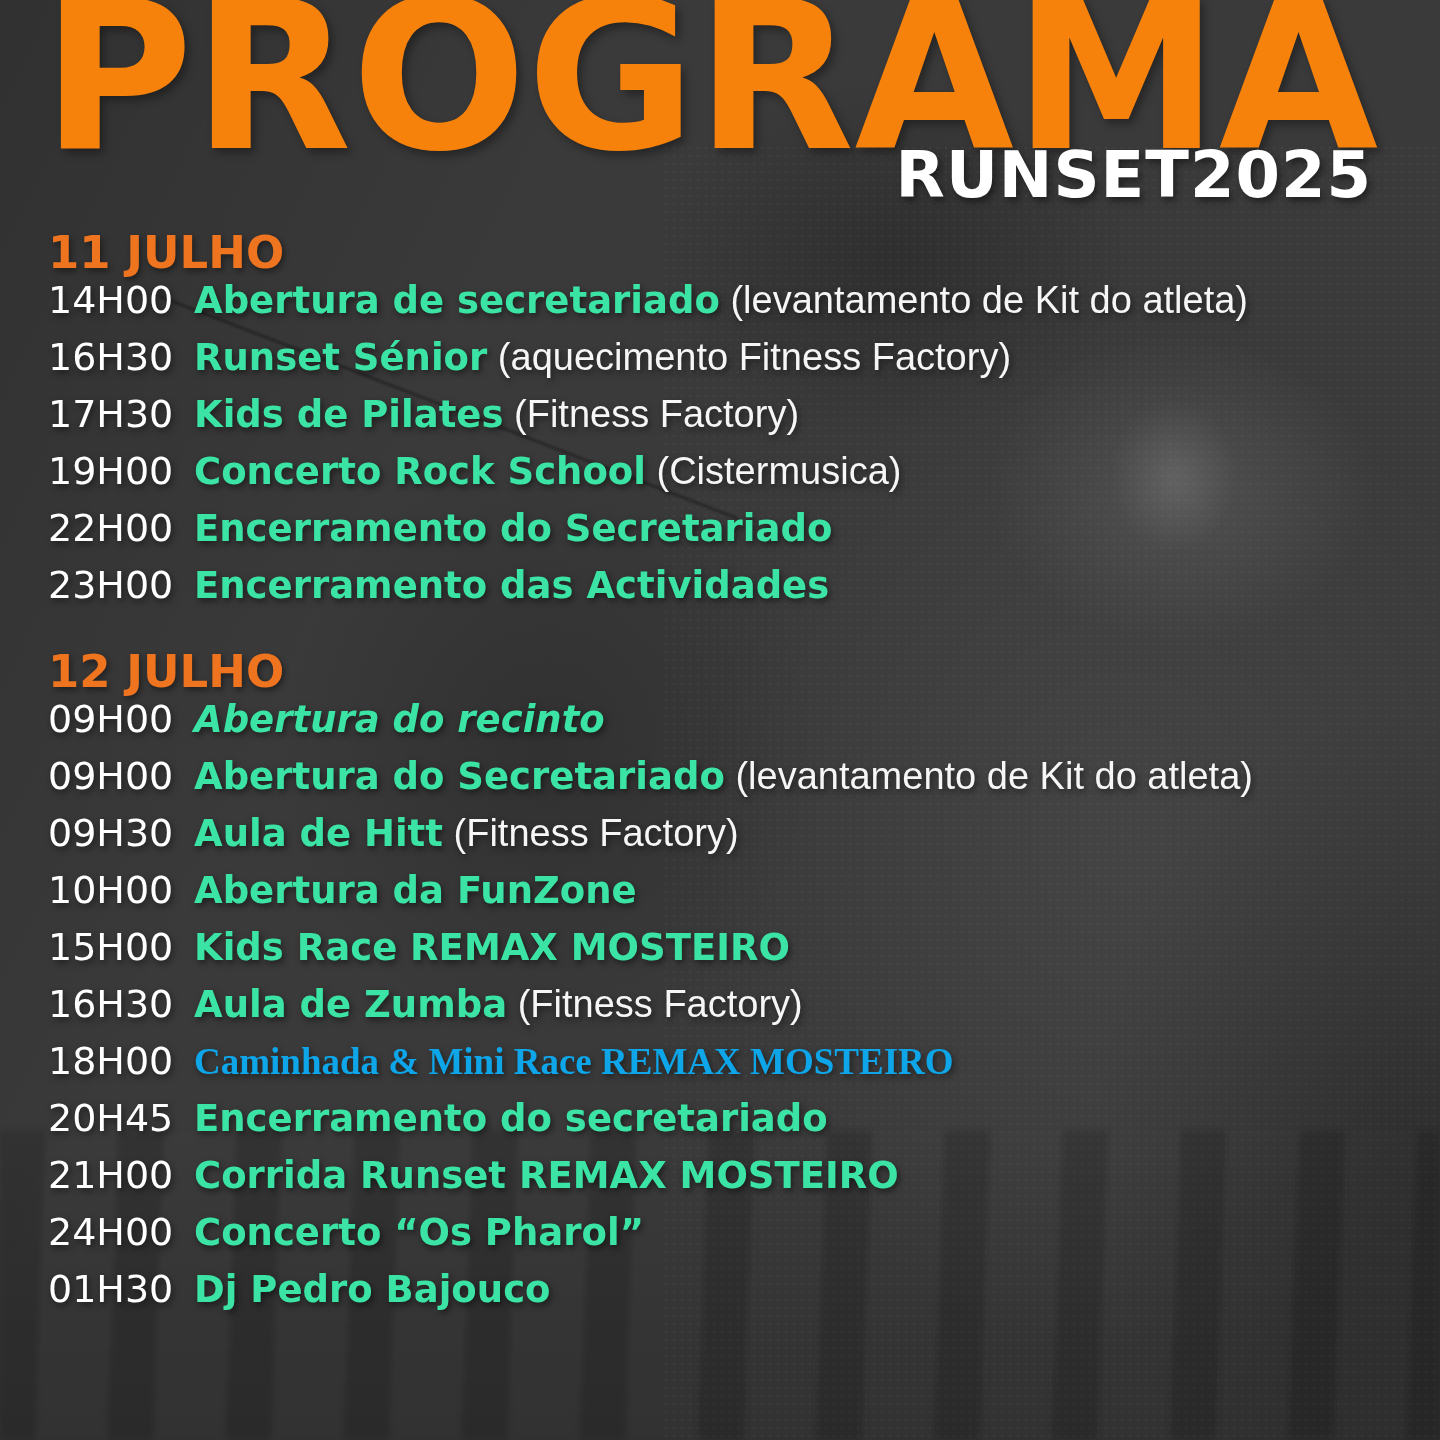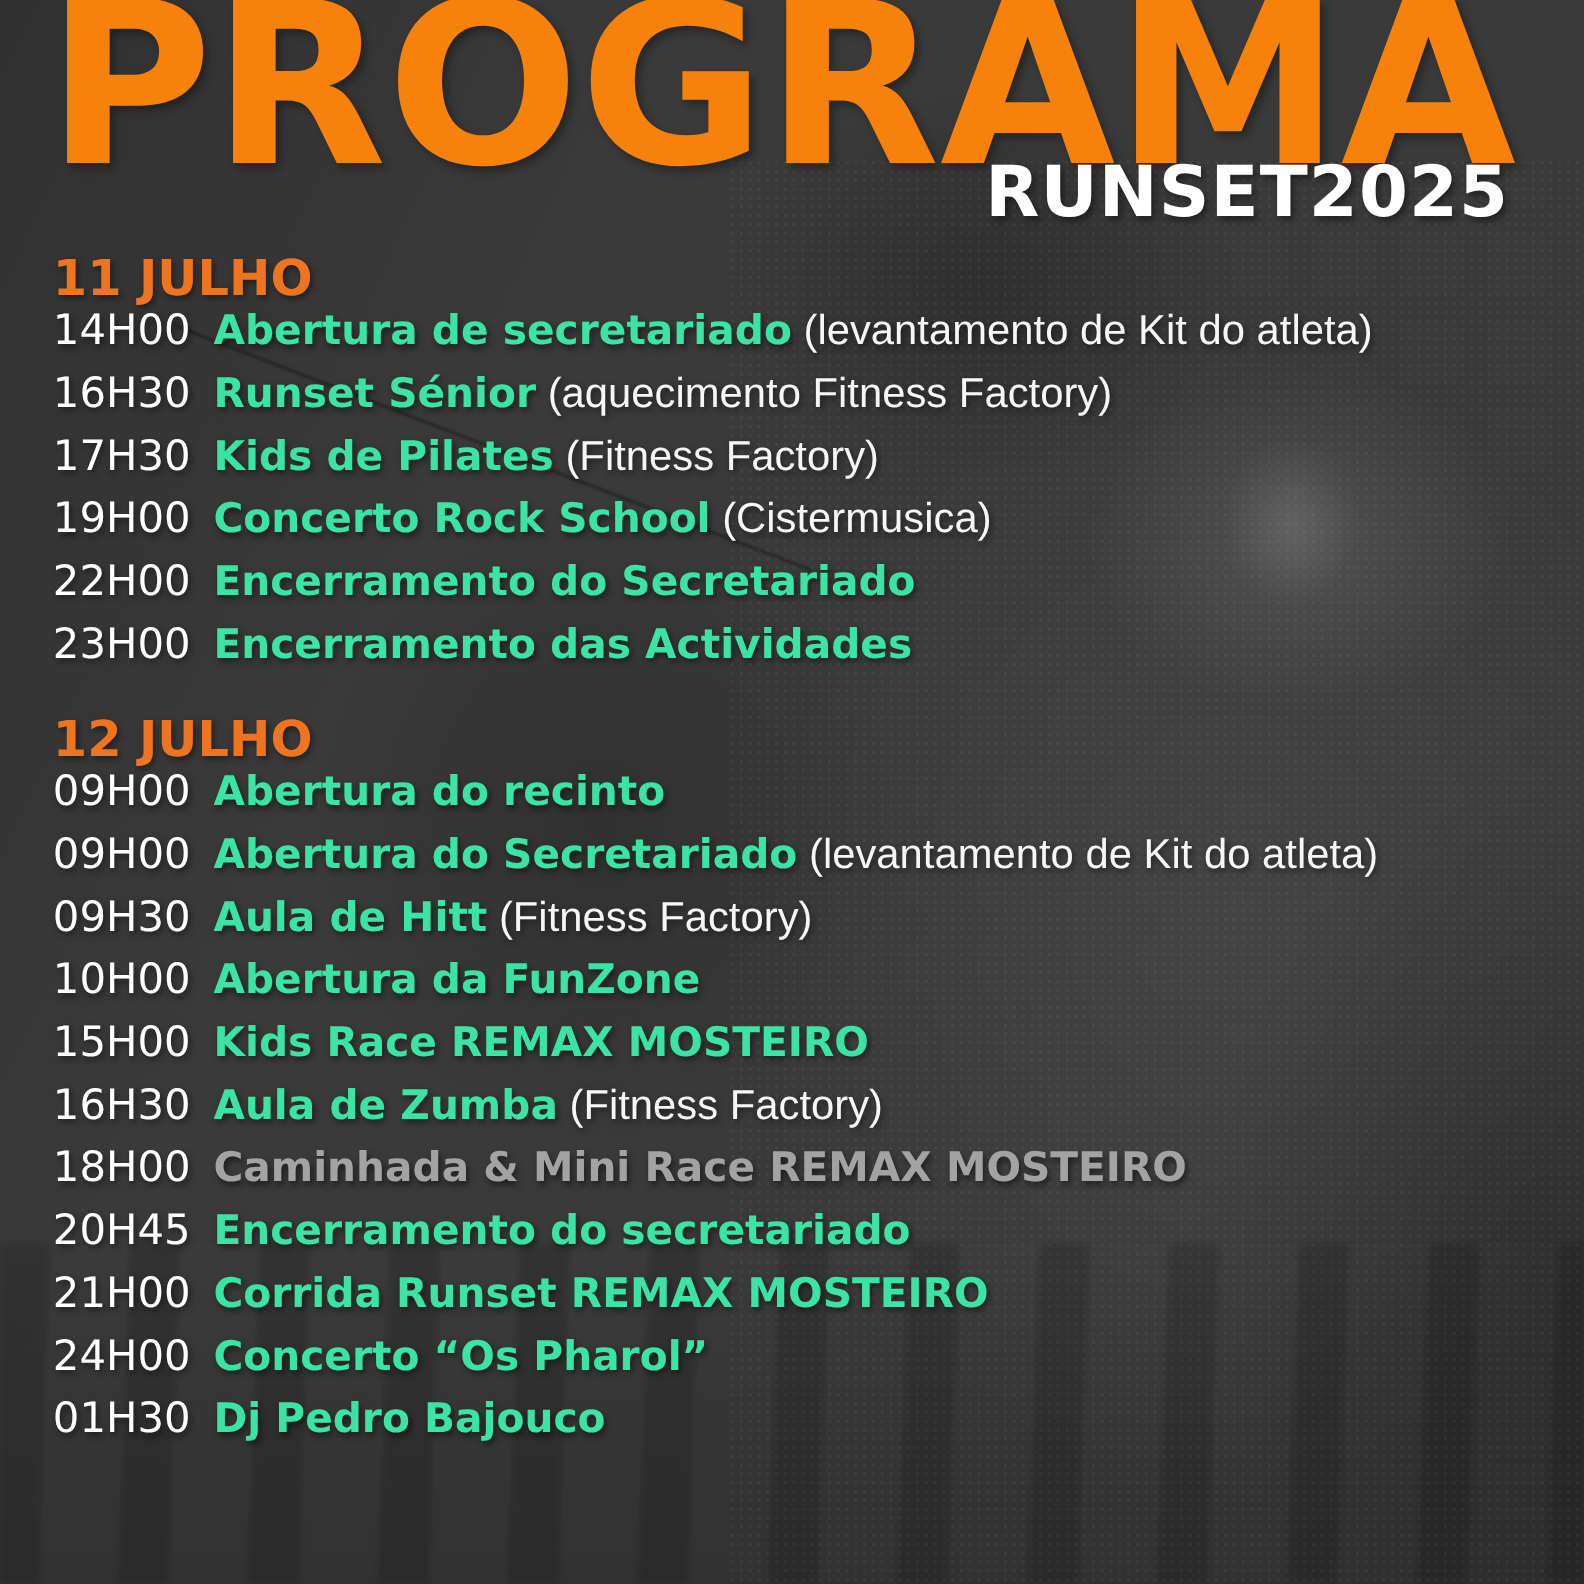--- a/index.html
+++ b/index.html
@@ -195,21 +195,21 @@
     <span class="event-label"><span class="event-name" style="color: rgb(59, 227, 164); text-align: center;">Encerramento das Actividades</span><span class="event-detail"></span></span>
   </div>
 </div>
   </section>
 
   <section class="day">
     <h3 class="day-heading" style="color: rgb(238, 116, 32);">12 JULHO</h3>
     <div class="day-events">
   <div class="event-row">
     <span class="event-time">09H00</span>
-    <span class="event-label"><span class="event-name" style="color: rgb(59, 227, 164);">Abertura do recinto</span><span class="event-detail"></span></span>
+    <span class="event-label"><span class="event-name" style="color: rgb(59, 227, 164); font-style: italic;">Abertura do recinto</span><span class="event-detail"></span></span>
   </div>
 
   <div class="event-row">
     <span class="event-time">09H00</span>
     <span class="event-label"><span class="event-name" style="color: rgb(59, 227, 164);">Abertura do Secretariado</span><span class="event-detail"> (levantamento de Kit do atleta)</span></span>
   </div>
 
   <div class="event-row">
     <span class="event-time">09H30</span>
     <span class="event-label"><span class="event-name" style="color: rgb(59, 227, 164);">Aula de Hitt</span><span class="event-detail"> (Fitness Factory)</span></span>
@@ -227,21 +227,21 @@
     <span class="event-label"><span class="event-name" style="color: rgb(59, 227, 164);">Kids Race REMAX MOSTEIRO</span><span class="event-detail"></span></span>
   </div>
 
   <div class="event-row">
     <span class="event-time">16H30</span>
     <span class="event-label"><span class="event-name" style="color: rgb(59, 227, 164);">Aula de Zumba</span><span class="event-detail"> (Fitness Factory)</span></span>
   </div>
 
   <div class="event-row">
     <span class="event-time">18H00</span>
-    <span class="event-label"><span class="event-name" style="color: #a3a3a3;">Caminhada &amp; Mini Race REMAX MOSTEIRO</span><span class="event-detail"></span></span>
+    <span class="event-label"><span class="event-name" style="color: #0ea5e9; font-family: Liberation Serif, serif;">Caminhada &amp; Mini Race REMAX MOSTEIRO</span><span class="event-detail"></span></span>
   </div>
 
   <div class="event-row">
     <span class="event-time">20H45</span>
     <span class="event-label"><span class="event-name" style="color: rgb(59, 227, 164);">Encerramento do secretariado</span><span class="event-detail"></span></span>
   </div>
 
   <div class="event-row">
     <span class="event-time">21H00</span>
     <span class="event-label"><span class="event-name" style="color: rgb(59, 227, 164);">Corrida Runset REMAX MOSTEIRO</span><span class="event-detail"></span></span>

